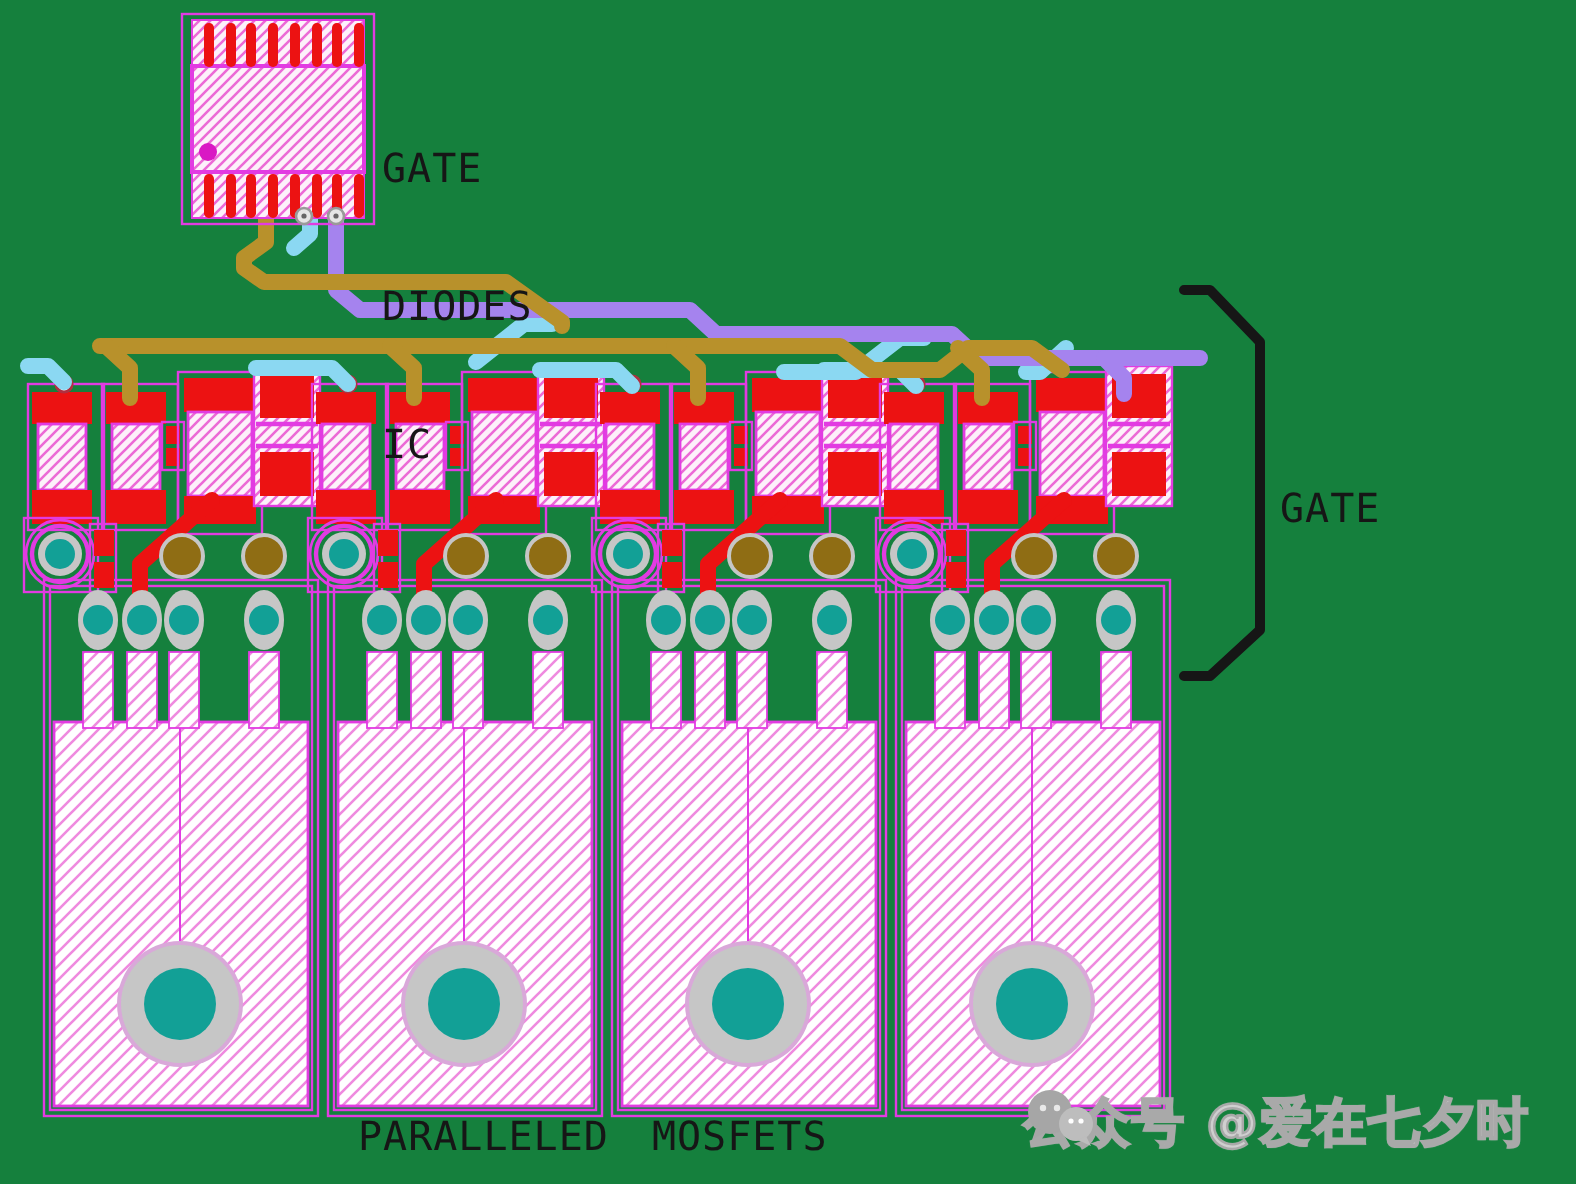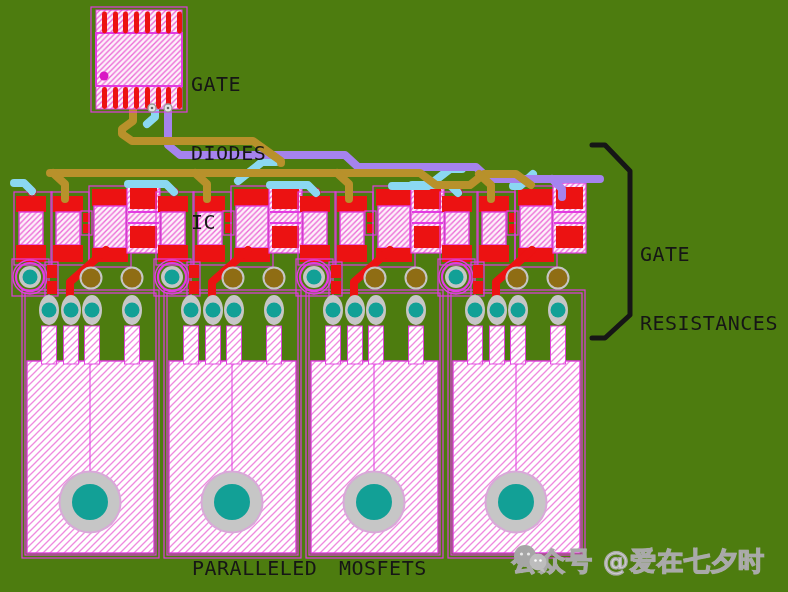--- a/index.html
+++ b/index.html
@@ -1,27 +1,27 @@
 <!DOCTYPE html>
 <html style="--magenta: #E23BE2; --hatch_pink: #EC6AD6; --hatch_bg: #FDF1FA; --hatch_light: #EF8ADF; --red: #EC1212; --olive: #B8912B; --olive_dark: #8F6D14; --purple: #A583EE; --cyan: #8BD8F2; --teal: #12A096; --pad_gray: #C6C6C6; --annotation_black: #161616; --watermark_gray: #A9A9A9;"><head>
 <meta charset="utf-8">
 <style>
   html,body{margin:0;padding:0;background:#ffffff;}
   .stage{
-    position:relative;width:788px;height:592px;background:#4d7c0f;overflow:hidden;
+    position:relative;width:788px;height:592px;background:#15803d;overflow:hidden;
     font-family:"DejaVu Sans Mono","Liberation Mono",monospace;
   }
   .stage svg{position:absolute;left:0;top:0;}
   .lbl{
     position:absolute;color:var(--annotation_black,#161616);
     font-size:20px;line-height:23px;letter-spacing:.5px;white-space:pre;
   }
   .lbl-ic{left:191px;top:27px;}
   .lbl-right{left:640px;top:197px;}
-  .lbl-bottom{left:192px;top:557px;word-spacing:9px;}
+  .lbl-bottom{left:179px;top:557px;word-spacing:9px;}
   .wm{
     position:absolute;left:512px;top:544px;display:flex;align-items:center;gap:5px;
     font-family:"DejaVu Sans","Liberation Sans",sans-serif;
   }
   .wm-text{
     font-size:26px;font-weight:bold;color:#cfcfcf;letter-spacing:1px;
     -webkit-text-stroke:1.2px var(--watermark_gray,#a9a9a9);
     text-shadow:0 0 1px #ffffff;white-space:pre;
   }
   
@@ -231,21 +231,20 @@
   </svg>
 
   <div class="lbl lbl-ic">
     <div>GATE</div>
     <div>DIODES</div>
     <div>IC</div>
   </div>
 
   <div class="lbl lbl-right">
     <div>GATE</div>
-    <div>RESISTANCES</div>
   </div>
 
   <div class="lbl lbl-bottom">PARALLELED MOSFETS</div>
 
   <div class="wm">
     <svg width="36" height="30" viewBox="0 0 36 30">
       <circle cx="13" cy="12" r="11" fill="#a6a6a6"></circle>
       <path d="M6,20 L4,26 L11,22 Z" fill="#a6a6a6"></path>
       <circle cx="9.5" cy="10" r="1.6" fill="#e8e8e8"></circle>
       <circle cx="16.5" cy="10" r="1.6" fill="#e8e8e8"></circle>

